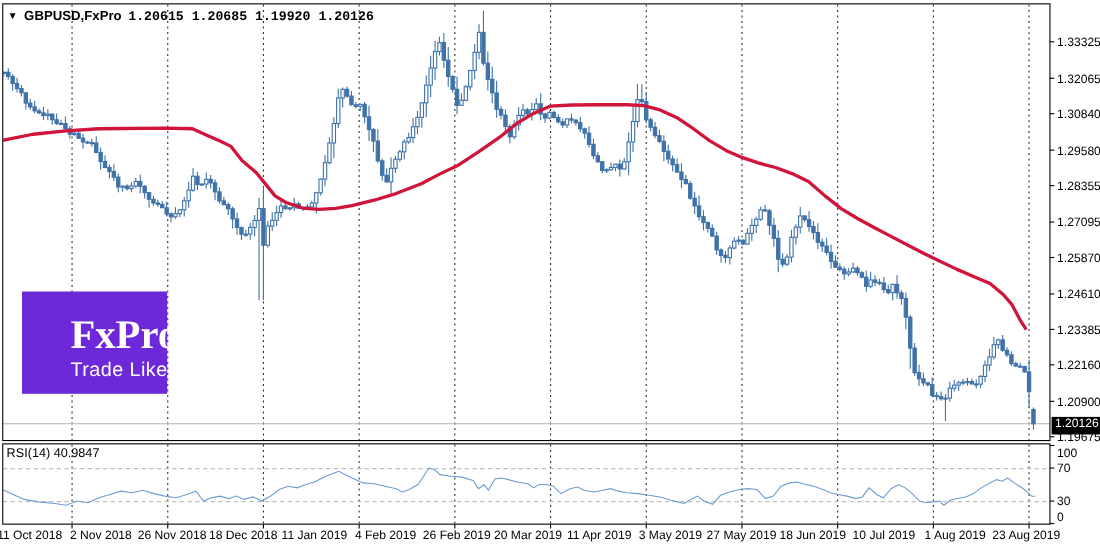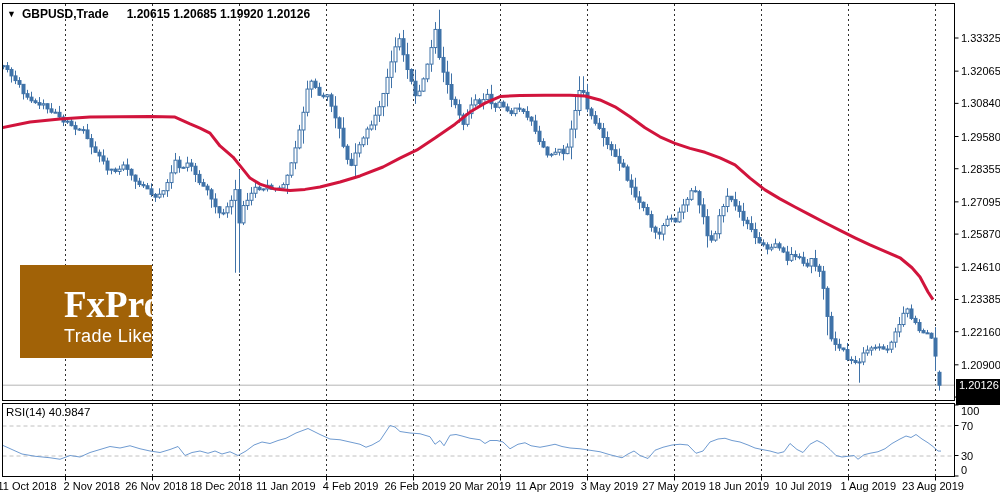--- a/index.html
+++ b/index.html
@@ -2,23 +2,23 @@
 <html><head>
 <meta charset="utf-8">
 <style>
   html,body{margin:0;padding:0;background:#fff;}
   #stage{position:relative;width:1000px;height:500px;background:#fff;overflow:hidden;
          font-family:"Liberation Sans",sans-serif;-webkit-font-smoothing:none;}
   #chart-svg{position:absolute;left:0;top:0;}
   .overlay{position:absolute;color:#000;font-size:12px;white-space:nowrap;}
   #title-bar{left:7px;top:7px;font-weight:bold;}
   #title-bar .tri{font-size:9px;vertical-align:1px;margin-right:6px;}
-  #title-bar .vals{font-weight:bold;margin-left:18px;}
+  #title-bar .vals{font-weight:bold;margin-left:6px;font-family:Liberation Mono, monospace;}
   #rsi-label{left:6px;top:406px;font-size:11.5px;}
-  #price-badge{left:956px;top:379px;width:44px;height:26px;background:#000;color:#fff;
+  #price-badge{left:956px;top:379px;width:44px;height:16px;background:#000;color:#fff;
                font-size:11px;line-height:13px;padding-left:3px;box-sizing:border-box;}
   #fxpro-logo{left:20px;top:265px;width:132px;height:93px;display:flex;flex-direction:column;
               justify-content:flex-end;padding:0 0 11px 17px;box-sizing:border-box;}
   #fxpro-name{color:#fff;font-family:"Liberation Serif",serif;font-weight:bold;
               font-size:37px;line-height:34px;letter-spacing:0px;}
   #fxpro-tag{color:#fff;font-size:18px;margin-top:4px;letter-spacing:0.4px;}
   svg text{font-family:"Liberation Sans",sans-serif;font-size:11px;fill:#000;}
 </style>
 </head>
 <body>
@@ -596,24 +596,24 @@
         <text x="609.4259999999999" y="490" text-anchor="middle">3 May 2019</text>
         <text x="674.14" y="490" text-anchor="middle">27 May 2019</text>
         <text x="738.854" y="490" text-anchor="middle">18 Jun 2019</text>
         <text x="803.568" y="490" text-anchor="middle">10 Jul 2019</text>
         <text x="868.2819999999999" y="490" text-anchor="middle">1 Aug 2019</text>
         <text x="932.996" y="490" text-anchor="middle">23 Aug 2019</text>
       </g>
     </svg>
 
   <div class="overlay" id="title-bar">
-    <span class="tri">▼</span><span>GBPUSD,Trade</span><span class="vals">1.20615 1.20685 1.19920 1.20126</span>
+    <span class="tri">▼</span><span>GBPUSD,FxPro</span><span class="vals">1.20615 1.20685 1.19920 1.20126</span>
   </div>
 
   <div class="overlay" id="rsi-label">RSI(14) 40.9847</div>
 
   <div class="overlay" id="price-badge">1.20126</div>
 
-  <div class="overlay" id="fxpro-logo" style="background: #a16207; padding-left: 44px;">
+  <div class="overlay" id="fxpro-logo" style="background: #6d28d9; padding-left: 44px;">
     <div id="fxpro-name">FxPro</div>
     <div id="fxpro-tag">Trade Like a Pro</div>
   </div>
 </div>
 
 </body></html>

